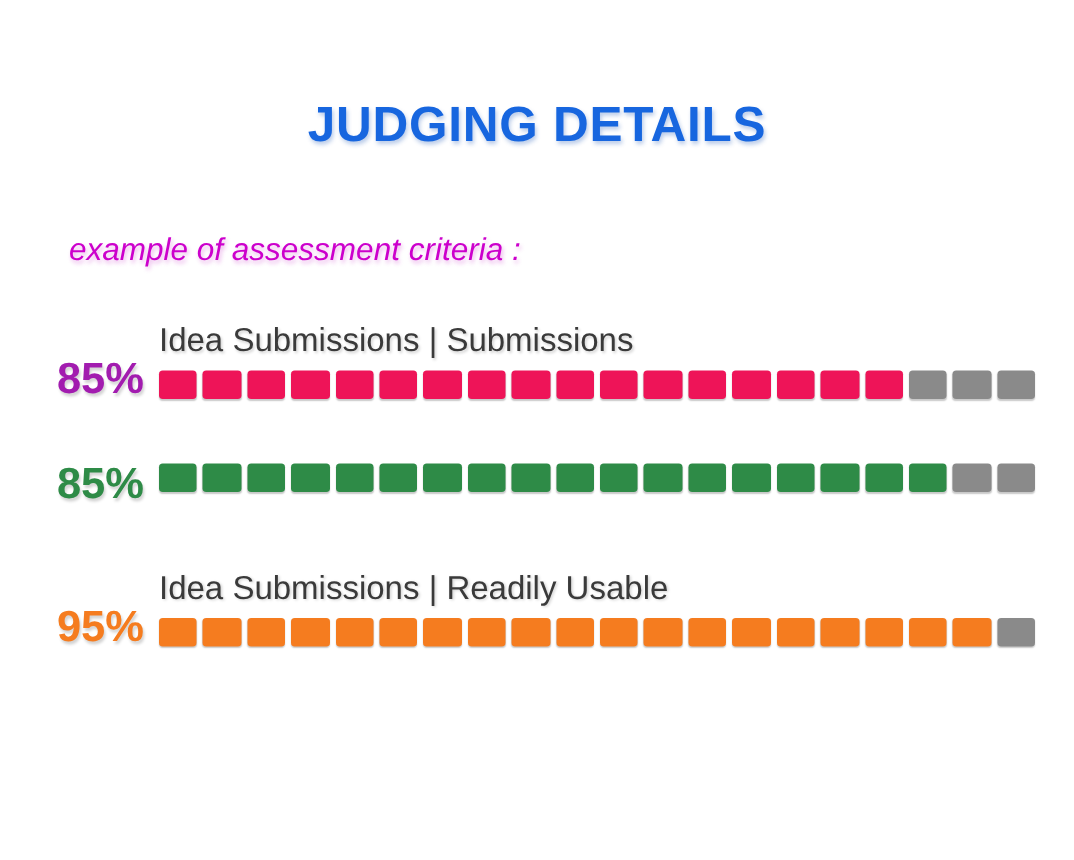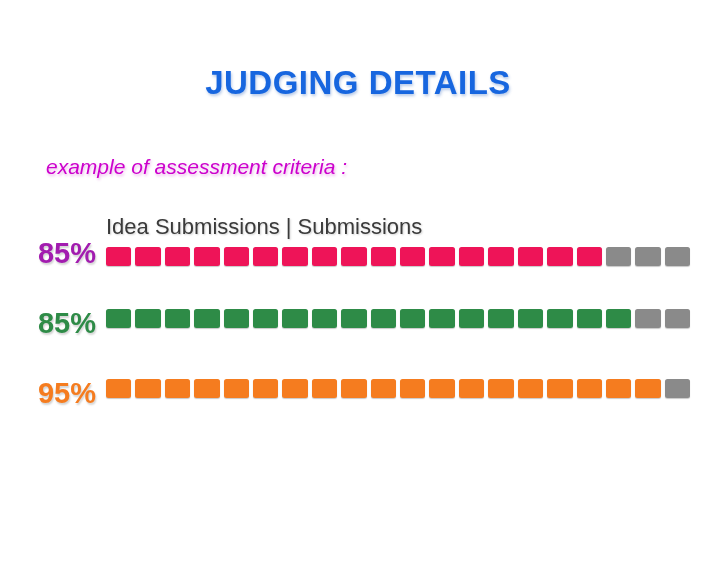--- a/index.html
+++ b/index.html
@@ -144,20 +144,21 @@
             <span class="seg" style="background: rgb(46, 139, 71);"></span>
             <span class="seg" style="background: rgb(46, 139, 71);"></span>
             <span class="seg" style="background: rgb(138, 138, 138);"></span>
             <span class="seg" style="background: rgb(138, 138, 138);"></span>
           </div>
         </div>
       </div>
       <div class="bar-group">
         <div class="percent" style="color: rgb(245, 124, 31); text-align: center;">95%</div>
         <div class="bar-col">
+          <div class="bar-label">Idea Submissions | Readily Usable</div>
           <div class="bar">
             <span class="seg" style="background: rgb(245, 124, 31);"></span>
             <span class="seg" style="background: rgb(245, 124, 31);"></span>
             <span class="seg" style="background: rgb(245, 124, 31);"></span>
             <span class="seg" style="background: rgb(245, 124, 31);"></span>
             <span class="seg" style="background: rgb(245, 124, 31);"></span>
             <span class="seg" style="background: rgb(245, 124, 31);"></span>
             <span class="seg" style="background: rgb(245, 124, 31);"></span>
             <span class="seg" style="background: rgb(245, 124, 31);"></span>
             <span class="seg" style="background: rgb(245, 124, 31);"></span>

